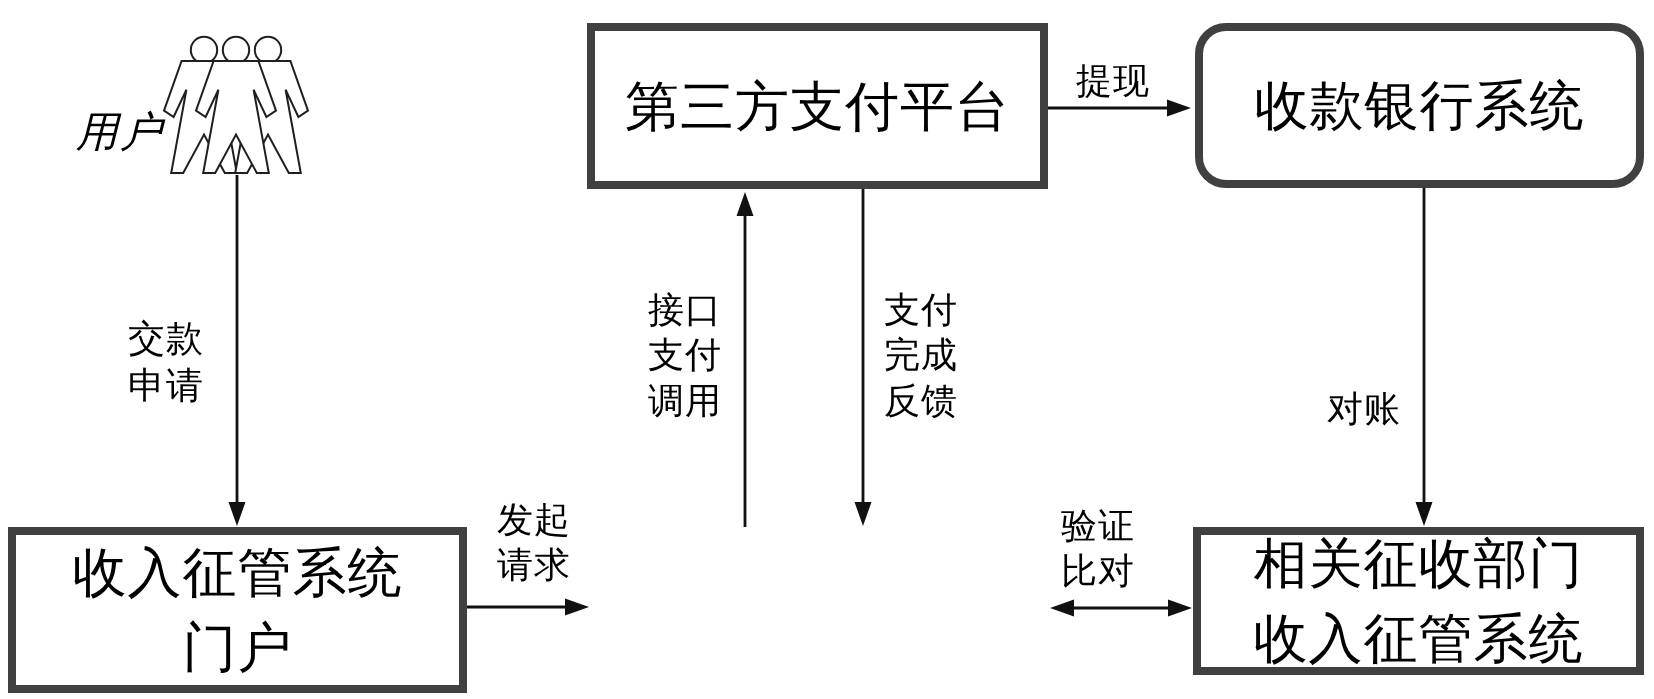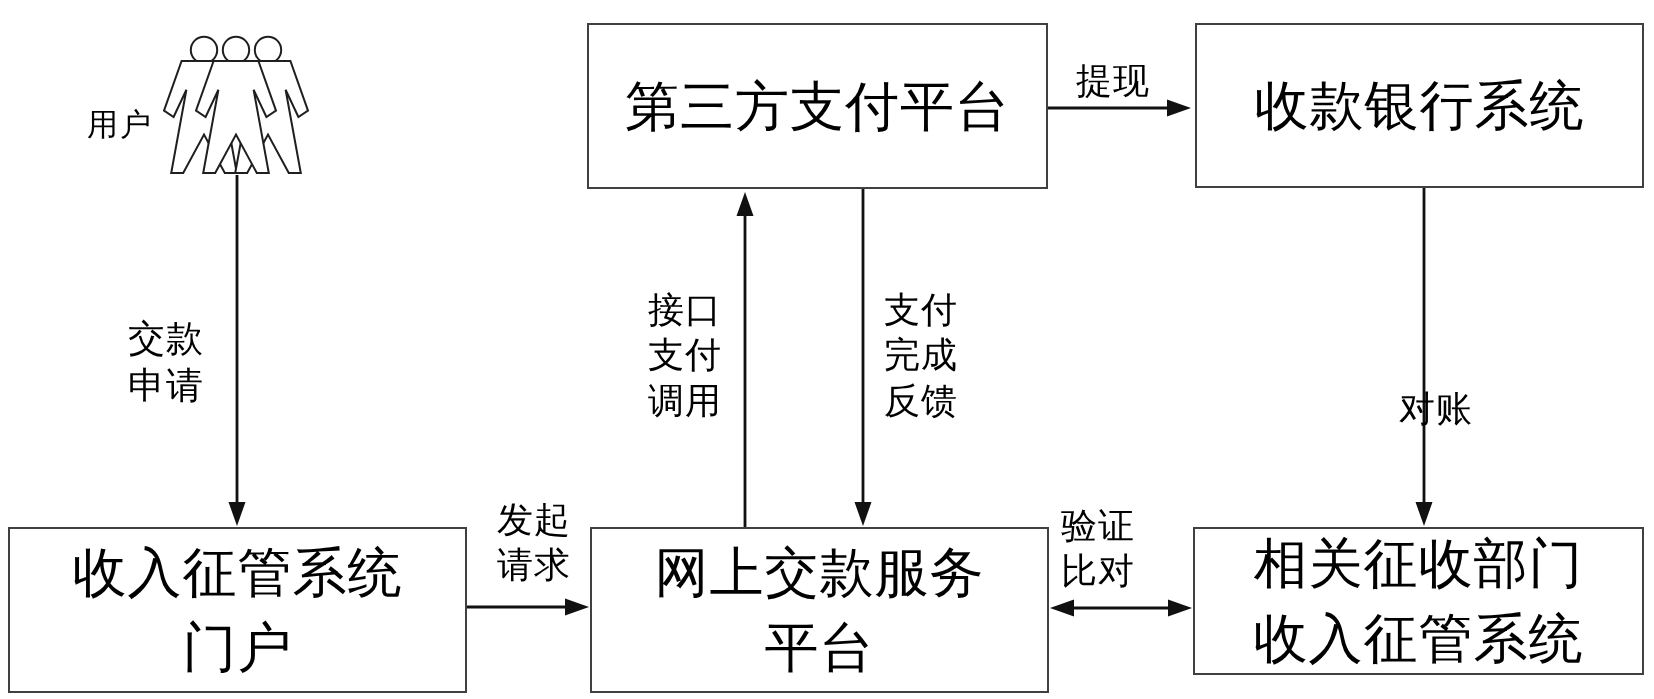--- a/index.html
+++ b/index.html
@@ -11,44 +11,45 @@
     font-family:"Liberation Sans",sans-serif;
     color:#000000;
   }
   #arrow-layer{
     position:absolute;left:0;top:0;width:1654px;height:699px;
     z-index:1;
   }
   .node{
     position:absolute;
     background:#ffffff;
-    border:2px solid #404040;
+    border:8px solid #404040;
     box-sizing:border-box;
     display:flex;align-items:center;justify-content:center;
     text-align:center;
     font-size:54px;
     line-height:1.38;
     white-space:pre-line;
     z-index:2;
     letter-spacing:1px;
   }
   .edge-label{
     position:absolute;
     font-size:37px;
     line-height:1.26;
     text-align:center;
     white-space:pre-line;
     z-index:3;
     letter-spacing:1px;
   }
   .user-label{
     position:absolute;
-    font-size:31px;
+    font-size:42px;
     z-index:3;
     letter-spacing:2px;
+    font-style:italic;
   }
   #users-icon-svg{
     position:absolute;left:154px;top:28px;
     z-index:2;
   }
   .arrow-line{stroke:#111111;stroke-width:2.8;fill:none;}
   .arrow-head{fill:#111111;stroke:none;}
   .person-shape{fill:#ffffff;stroke:#1f1f1f;stroke-width:2.5;}
 </style>
 </head>
@@ -102,33 +103,29 @@
       <path class="person-shape" d="M -28 0 L 28 0 L 50 62 L 38 70 L 22 36 L 41 140 L 26 140 L 0 92 L -26 140 L -41 140 L -22 36 L -38 70 L -50 62 Z"></path>
     </g>
   </svg>
 
   <div class="user-label" style="left:64px;top:104px;width:112px;text-align:center;">用户</div>
 
   <div class="node" style="left:587px;top:23px;width:461px;height:166px;">
     <span>第三方支付平台</span>
   </div>
 
-  <div class="node" style="left:1195px;top:23px;width:449px;height:165px;">
+  <div class="node" style="left:1195px;top:23px;width:449px;height:165px;border-radius:31px;">
     <span>收款银行系统</span>
   </div>
 
   <div class="node" style="left:8px;top:527px;width:459px;height:166px;">
     <span>收入征管系统
 门户</span>
   </div>
 
-  <div class="node" style="left:590px;top:527px;width:459px;height:166px;">
-    <span>网上交款服务
-平台</span>
-  </div>
 
   <div class="node" style="left:1193px;top:527px;width:451px;height:148px;">
     <span>相关征收部门
 收入征管系统</span>
   </div>
 
   <div class="edge-label" style="left:106px;top:316px;width:120px;">交款
 申请</div>
 
   <div class="edge-label" style="left:474px;top:497px;width:120px;font-size:36px;">发起
@@ -137,18 +134,18 @@
   <div class="edge-label" style="left:625px;top:287px;width:120px;font-size:36px;text-align:center;">接口
 支付
 调用</div>
 
   <div class="edge-label" style="left:861px;top:287px;width:120px;font-size:36px;">支付
 完成
 反馈</div>
 
   <div class="edge-label" style="left:1053px;top:58px;width:120px;font-size:36px;">提现</div>
 
-  <div class="edge-label" style="left:1376px;top:386px;width:120px;font-size:36px;">对账</div>
+  <div class="edge-label" style="left:1304px;top:386px;width:120px;font-size:36px;">对账</div>
 
   <div class="edge-label" style="left:1038px;top:503px;width:120px;font-size:36px;">验证
 比对</div>
 
 </div>
 
 </body></html>

